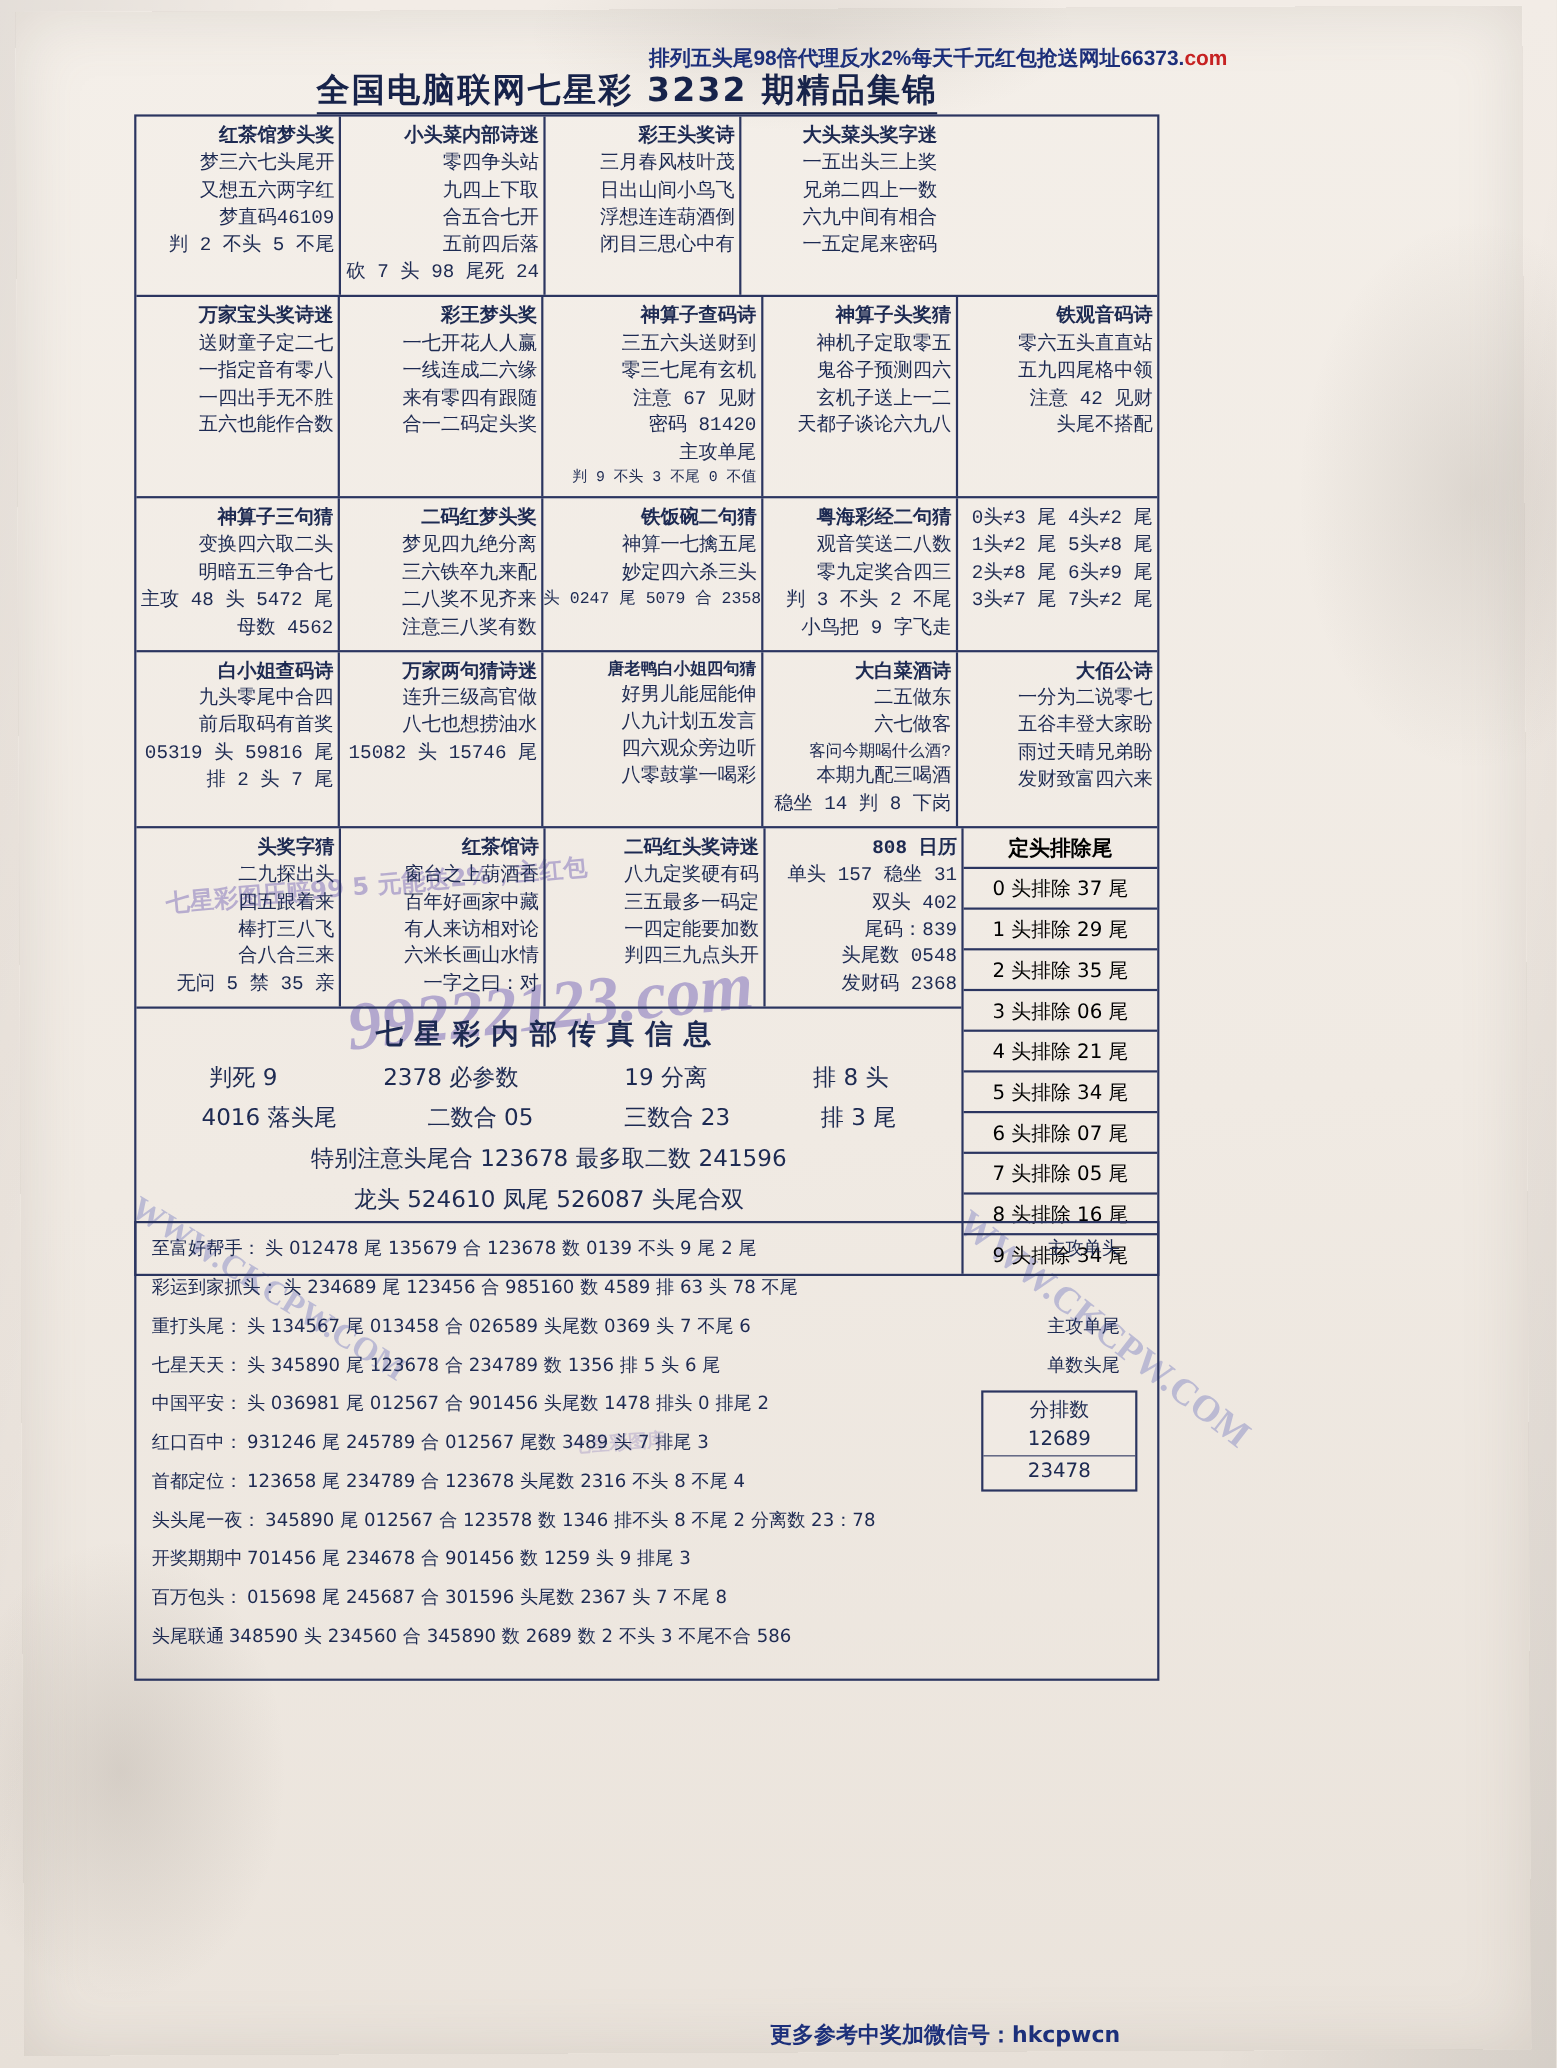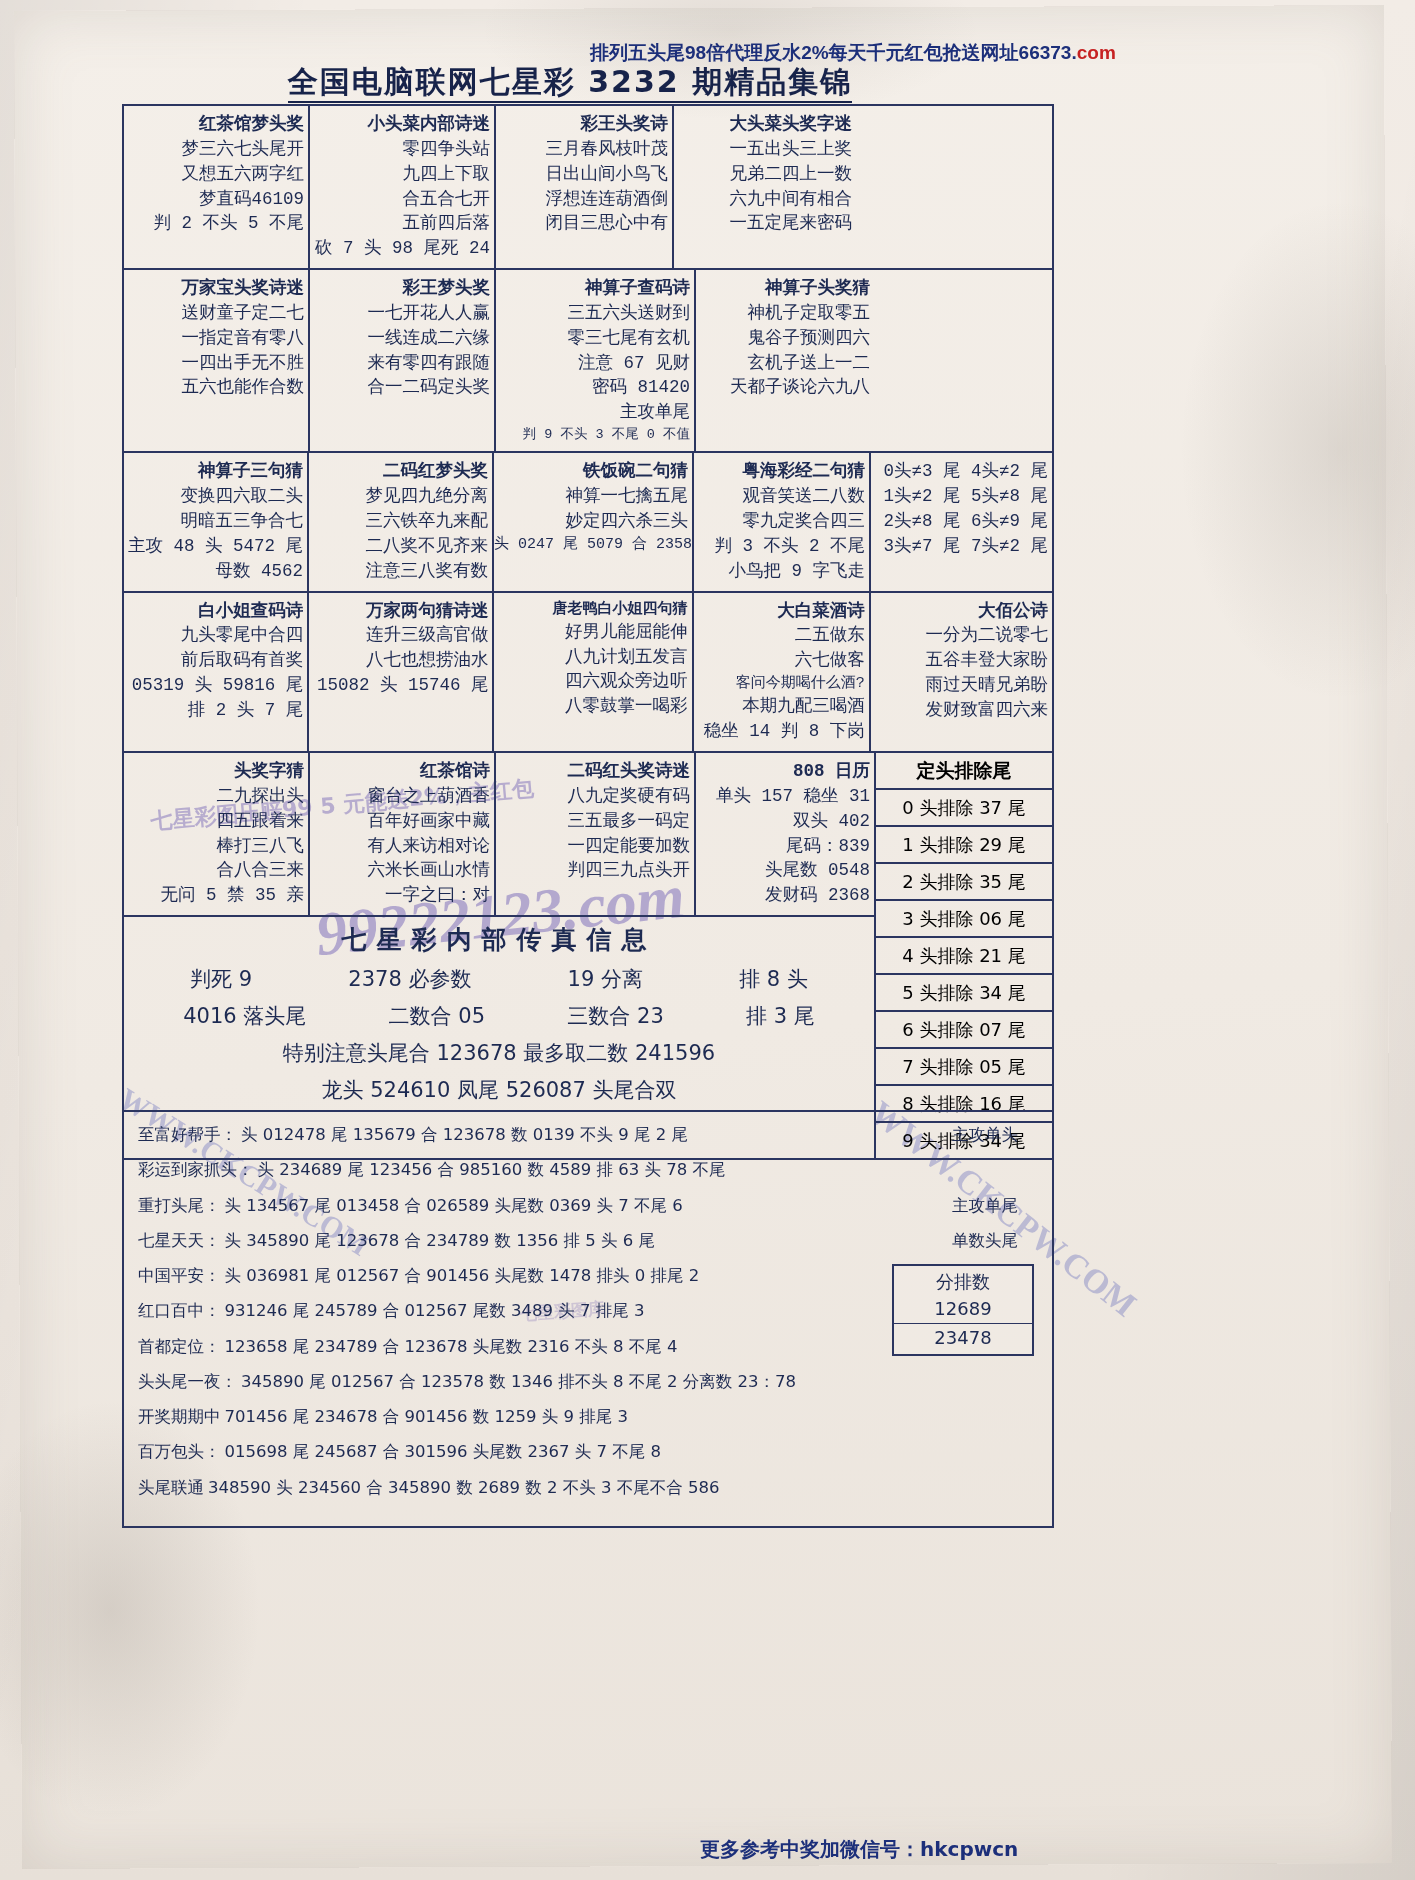--- a/index.html
+++ b/index.html
@@ -316,20 +316,27 @@
         <span class="l">密码 81420</span>
         <span class="l">主攻单尾</span>
         <span class="l tiny">判 9 不头 3 不尾 0 不值</span>
       </div>
       <div class="cell c4">
         <span class="l hd">神算子头奖猜</span>
         <span class="l">神机子定取零五</span>
         <span class="l">鬼谷子预测四六</span>
         <span class="l">玄机子送上一二</span>
         <span class="l">天都子谈论六九八</span>
+      </div>
+      <div class="cell c5">
+        <span class="l hd">铁观音码诗</span>
+        <span class="l">零六五头直直站</span>
+        <span class="l">五九四尾格中领</span>
+        <span class="l">注意 42 见财</span>
+        <span class="l">头尾不搭配</span>
       </div>
     </div>
 
     <div class="row">
       <div class="cell c1">
         <span class="l hd">神算子三句猜</span>
         <span class="l">变换四六取二头</span>
         <span class="l">明暗五三争合七</span>
         <span class="l">主攻 48 头 5472 尾</span>
         <span class="l">母数 4562</span>

